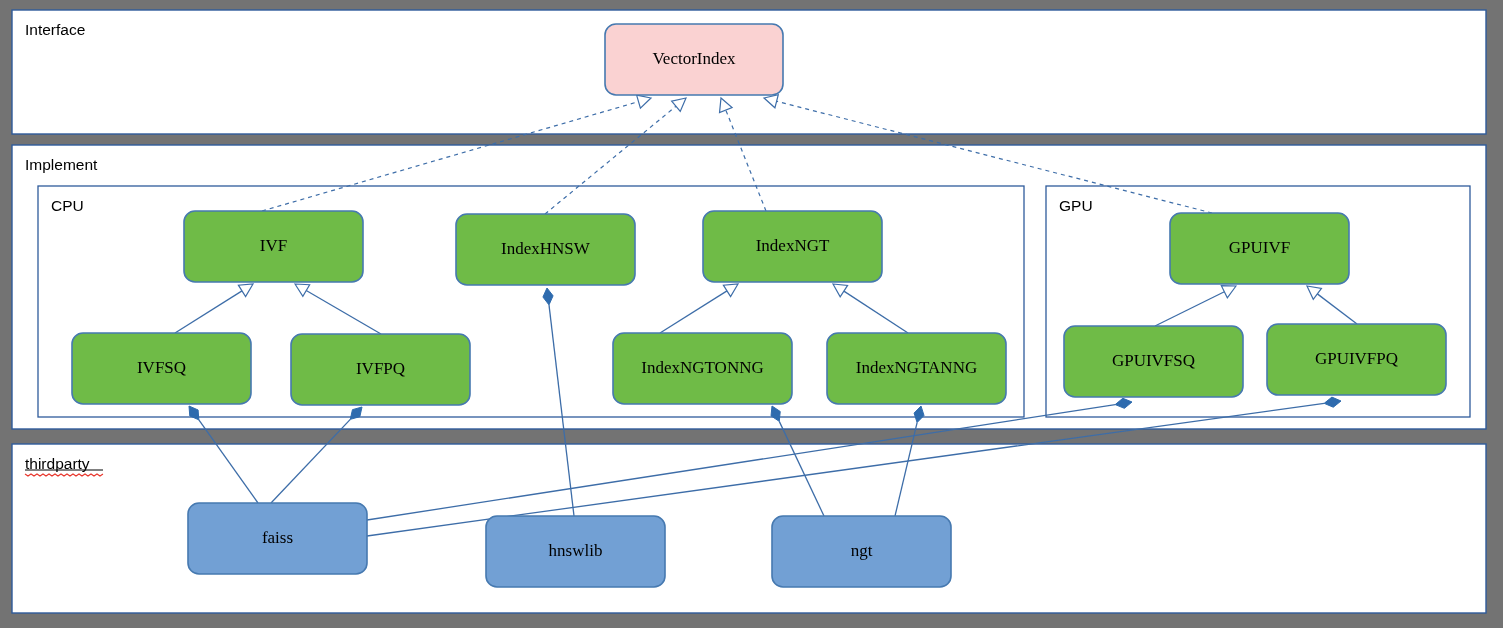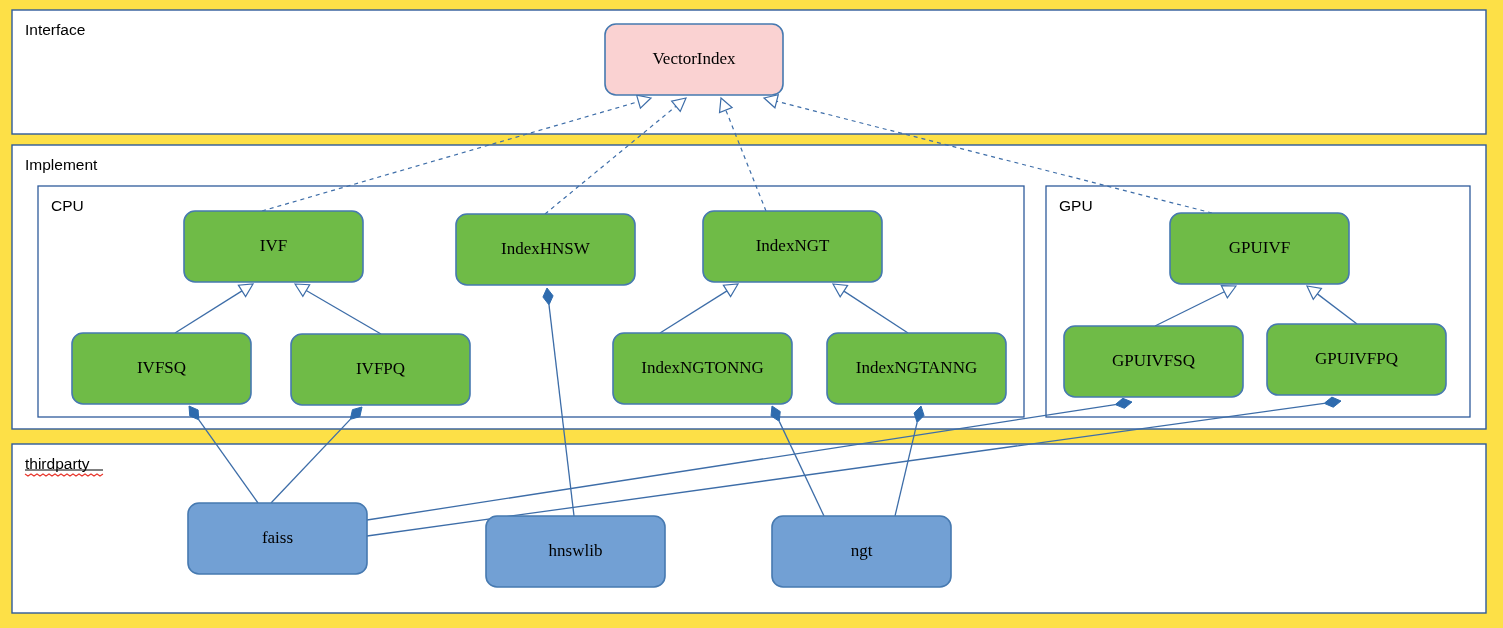--- a/index.html
+++ b/index.html
@@ -7,21 +7,21 @@
     padding: 0;
     background: #ffffff;
   }
   body {
     font-family: "Liberation Sans", sans-serif;
   }
   #diagram-root {
     position: relative;
     width: 1503px;
     height: 628px;
-    background: #fde047;
+    background: #737373;
     overflow: hidden;
   }
   svg.canvas {
     position: absolute;
     top: 0;
     left: 0;
     width: 1503px;
     height: 628px;
     display: block;
   }

